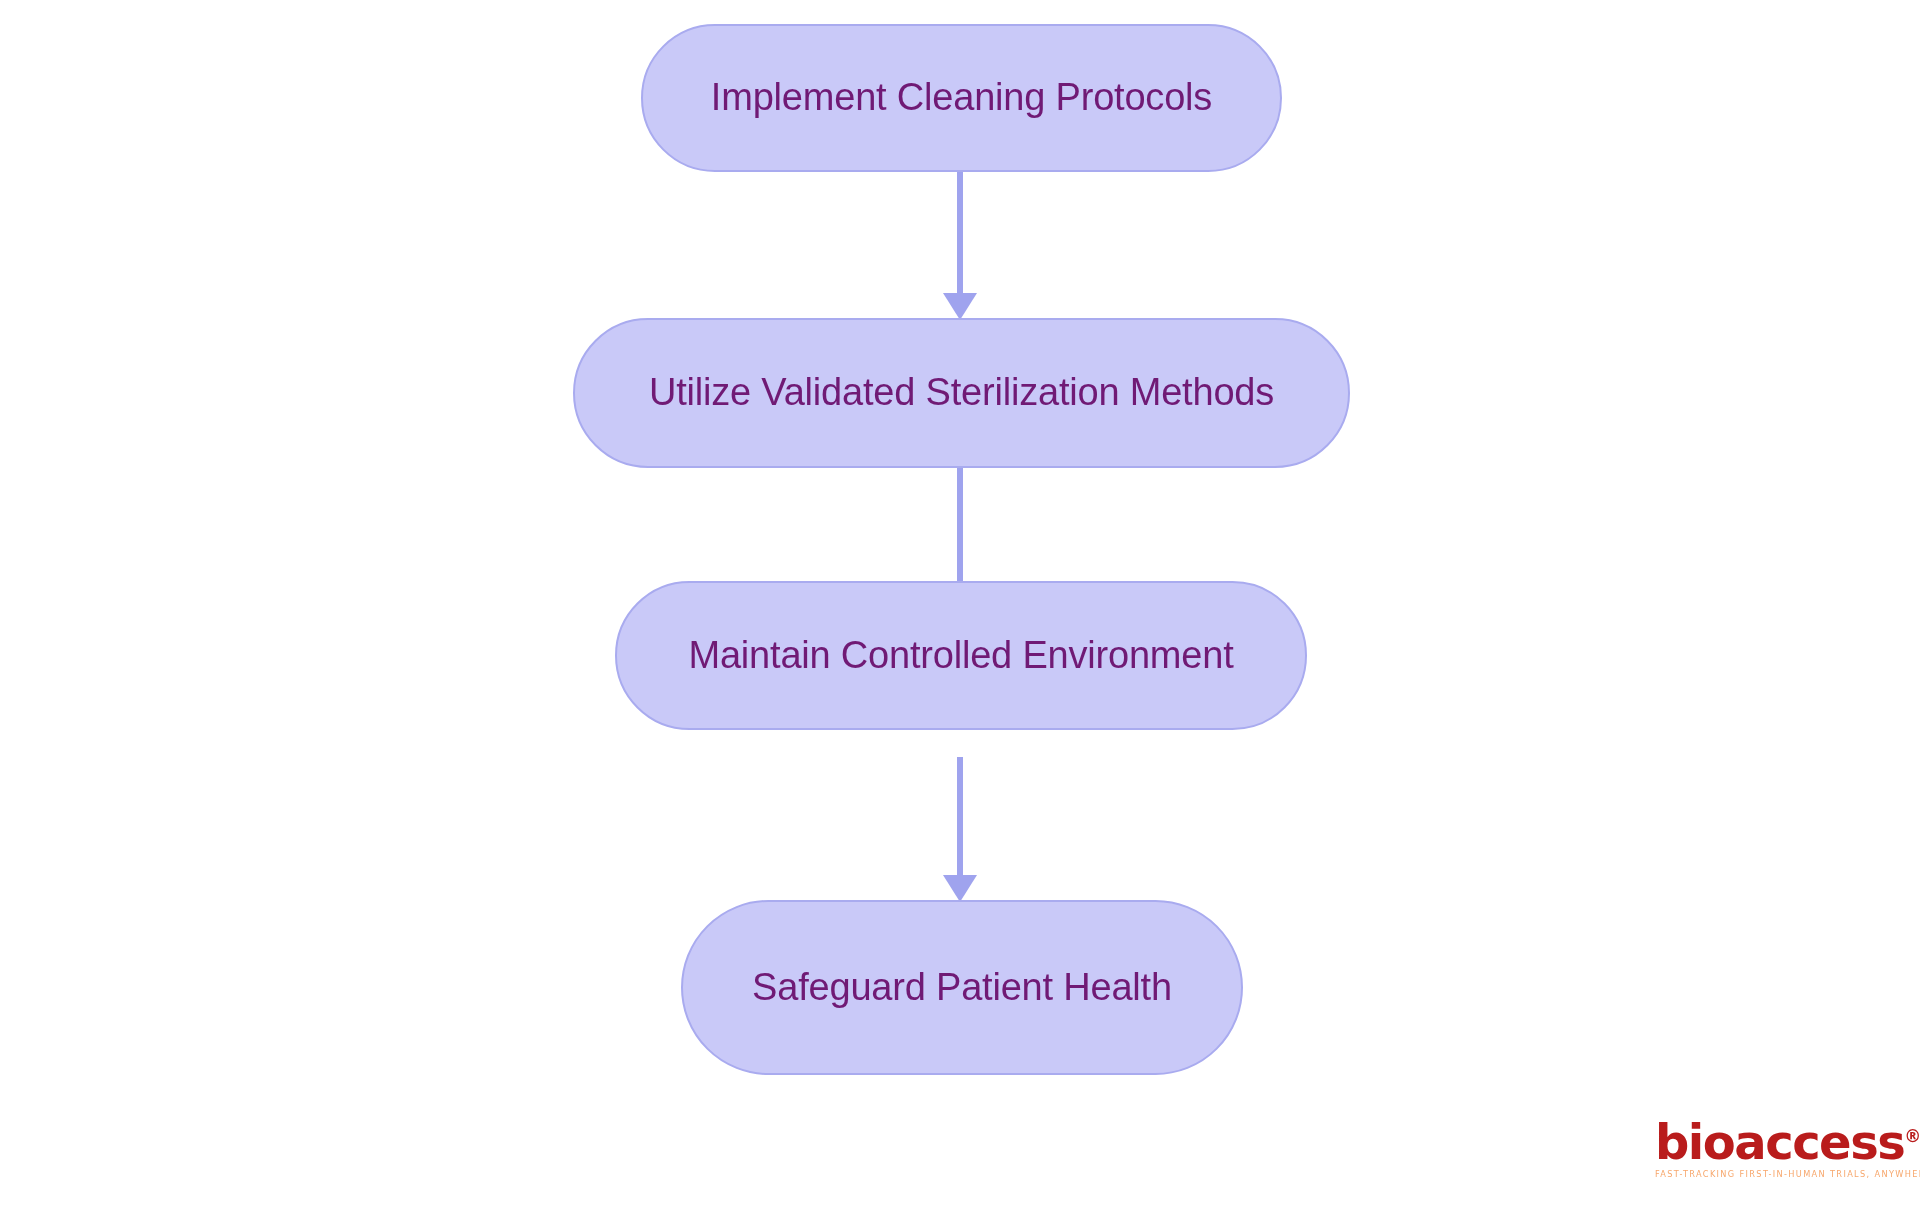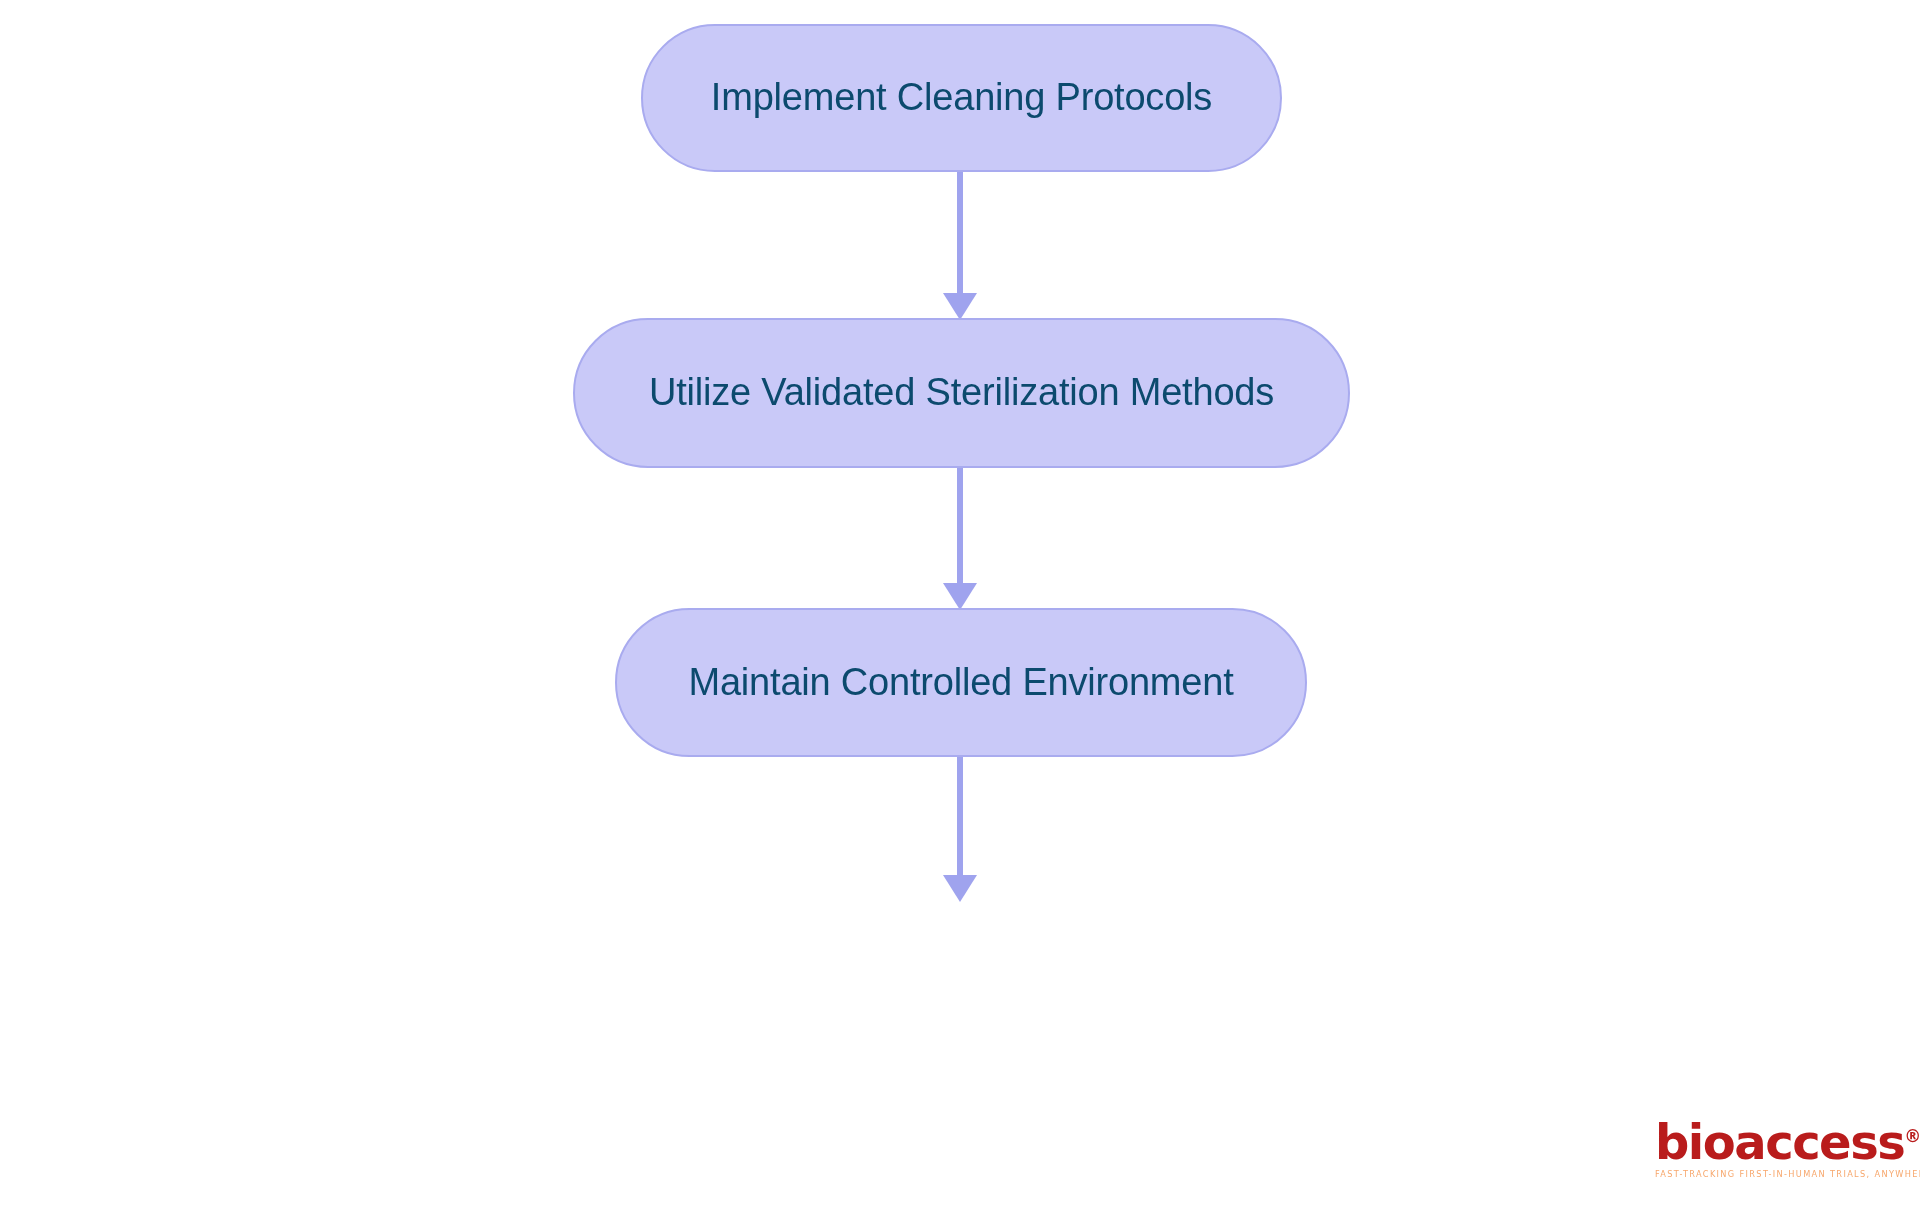--- a/index.html
+++ b/index.html
@@ -29,27 +29,27 @@
     display: flex;
     align-items: center;
     justify-content: center;
     text-align: center;
     color: #3333cc;
     letter-spacing: -0.2px;
     white-space: nowrap;
     line-height: 1.1;
   }
   .node-label {
-    color: #0c4a6e;
+    color: #701a75;
     font-weight: 400;
   }
 
   #node-0 { left: 641px; top: 24px;  width: 641px; height: 148px; }
   #node-1 { left: 573px; top: 318px; width: 777px; height: 150px; }
-  #node-2 { left: 615px; top: 608px; width: 692px; height: 149px; }
+  #node-2 { left: 615px; top: 581px; width: 692px; height: 149px; }
   #node-3 { left: 681px; top: 900px; width: 562px; height: 175px; }
 
   #node-0 .node-label { font-size: 38px; }
   #node-1 .node-label { font-size: 38px; }
   #node-2 .node-label { font-size: 38px; }
   #node-3 .node-label { font-size: 38px; }
 
   
   .connector {
     position: absolute;
@@ -120,19 +120,22 @@
   </div>
 
   <div class="node" id="node-1">
     <span class="node-label">Utilize Validated Sterilization Methods</span>
   </div>
 
   <div class="node" id="node-2">
     <span class="node-label">Maintain Controlled Environment</span>
   </div>
 
+  <div class="node" id="node-3">
+    <span class="node-label">Safeguard Patient Health</span>
+  </div>
 
   <div id="logo">
     <span class="logo-word"><span>bioaccess</span><span class="logo-reg">®</span></span>
     <span class="logo-tagline">FAST-TRACKING FIRST-IN-HUMAN TRIALS, ANYWHERE</span>
   </div>
 
 </div>
 
 </body></html>

